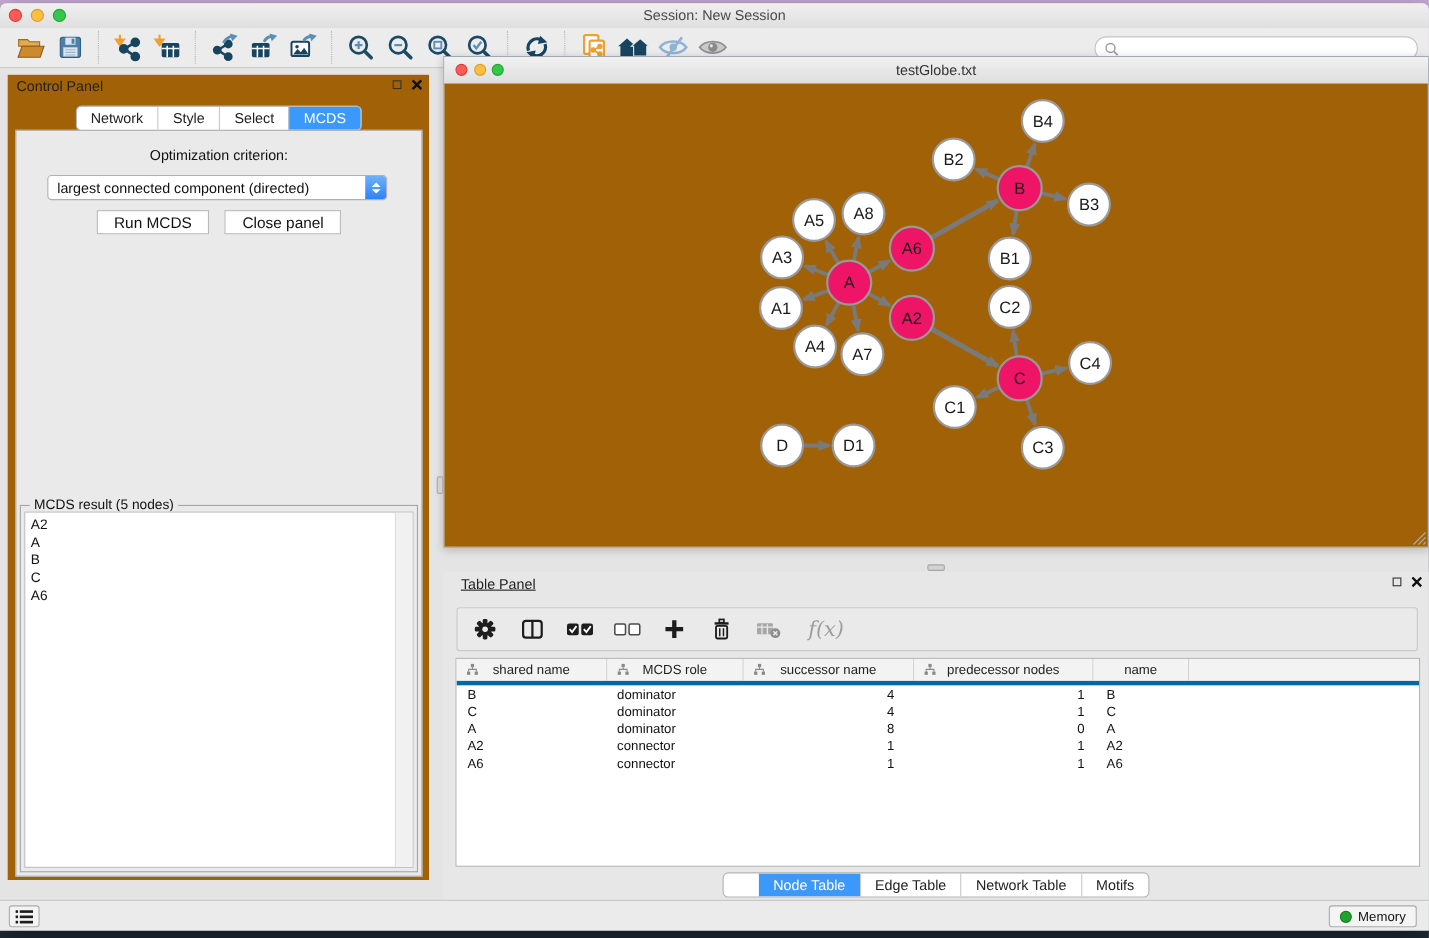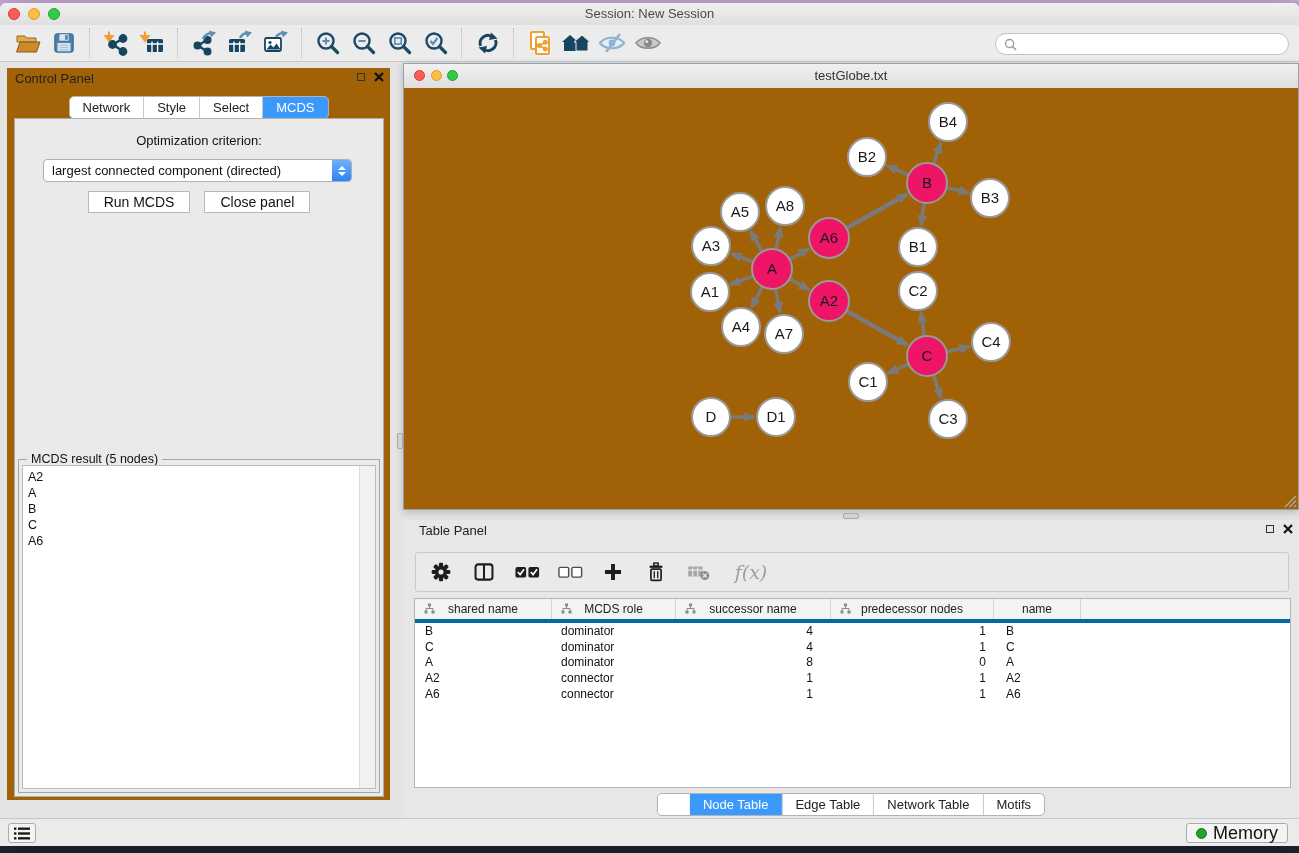--- a/index.html
+++ b/index.html
@@ -71,21 +71,21 @@
   .btn-row{position:absolute;left:0;right:0;top:72px;display:flex;justify-content:center;gap:14px;}
   .mac-btn{height:22px;background:#fff;border:1px solid #b9b9b9;border-radius:0;
     font-size:14px;color:#111;padding:0 15px;line-height:20px;box-sizing:border-box;}
   .groupbox{position:absolute;left:3px;right:3px;top:340px;bottom:3px;border:1px solid #a5a5a5;}
   .groupbox .legend{position:absolute;left:8px;top:-8px;background:#eaeaea;padding:0 4px;font-size:12.5px;color:#111;}
   .listarea{position:absolute;left:3px;right:3px;top:5px;bottom:3px;background:#fff;border:1px solid #bdbdbd;overflow:hidden;}
   .scrolltrack{position:absolute;right:0;top:0;bottom:0;width:15px;background:#f1f1f1;border-left:1px solid #dcdcdc;}
   .list-item{font-size:12.5px;color:#111;line-height:16px;padding-left:5px;}
   .list-body{position:absolute;left:0;top:3px;right:16px;}
   
-  #network-window{position:absolute;left:403px;top:60px;width:896px;height:447px;
+  #network-window{position:absolute;left:403px;top:48px;width:896px;height:447px;
     background:#fff;border:1px solid #94a1ae;box-sizing:border-box;box-shadow:0 2px 8px rgba(0,0,0,.2);}
   .nw-titlebar{position:absolute;left:0;top:0;right:0;height:24px;
     background:linear-gradient(#f1f1f1,#dedede);border-bottom:1px solid #b5b5b5;}
   .nw-titlebar .tl{top:6px;width:11px;height:11px;}
   .nw-titlebar .tl.red{left:10px;}
   .nw-titlebar .tl.yellow{left:27px;}
   .nw-titlebar .tl.green{left:43px;}
   .nw-titlebar .title{position:absolute;left:0;right:0;top:4px;text-align:center;font-size:13px;color:#333;}
   .nw-canvas{position:absolute;left:0;top:24px;right:0;bottom:0;background:#a16207;}
   .resize-grip{position:absolute;right:1px;bottom:1px;}
@@ -110,21 +110,21 @@
   .c2{width:155px;text-align:right;padding-right:18px;}
   .c3{width:163px;text-align:right;padding-right:8px;}
   .c4{width:87px;padding-left:12px;}
   .tp-tabs{position:absolute;top:273px;left:448px;transform:translateX(-50%);display:flex;
     border:1px solid #b3b3b3;border-radius:5px;background:#fff;overflow:hidden;height:21px;padding-left:32px;}
   
   .statusbar{position:absolute;left:0;right:0;top:815px;height:28px;background:#ebebeb;border-top:1px solid #c6c6c6;}
   .sb-left-btn{position:absolute;left:8px;top:4px;width:28px;height:20px;background:#f4f4f4;
     border:1px solid #ababab;border-radius:3px;display:flex;align-items:center;justify-content:center;box-sizing:border-box;}
   .memory-btn{position:absolute;right:11px;top:4px;height:20px;background:#f4f4f4;border:1px solid #ababab;
-    border-radius:3px;display:flex;align-items:center;gap:6px;padding:0 9px;font-size:18px;color:#111;box-sizing:border-box;}
+    border-radius:3px;display:flex;align-items:center;gap:6px;padding:0 9px;font-size:12px;color:#111;box-sizing:border-box;}
   .memdot{width:11px;height:11px;border-radius:50%;background:#1fa32c;border:1px solid #157d20;box-sizing:border-box;}
 </style>
 </head>
 <body>
 
 <div id="app-window">
 
   <div class="titlebar">
     <span class="tl red"></span>
     <span class="tl yellow"></span>
@@ -444,21 +444,21 @@
       </svg>
       <svg class="resize-grip" width="14" height="14" viewBox="0 0 14 14">
           <path d="M13 2 L2 13 M13 6.5 L6.5 13 M13 11 L11 13" stroke="#ababab" stroke-width="1.2"></path>
         </svg>
     </div>
   </div>
   <div class="split-handle-v"></div>
   <div class="split-handle-h"></div>
 
   <div id="table-panel">
-    <div class="panel-title" style="left:16px;">Table Panel</div>
+    <div class="panel-title" style="left:16px;text-decoration:underline;">Table Panel</div>
     <div class="panel-ctls">
       <span class="wctl-float"></span>
       <svg width="10" height="10" viewBox="0 0 10 10">
           <path d="M1 1 L9 9 M9 1 L1 9" stroke="#111" stroke-width="2.2"></path>
         </svg>
     </div>
     <div class="tp-toolbar">
       <div class="tp-btn">
         <svg width="22" height="22" viewBox="0 0 26 26">
             <g fill="#1d1d1d">

